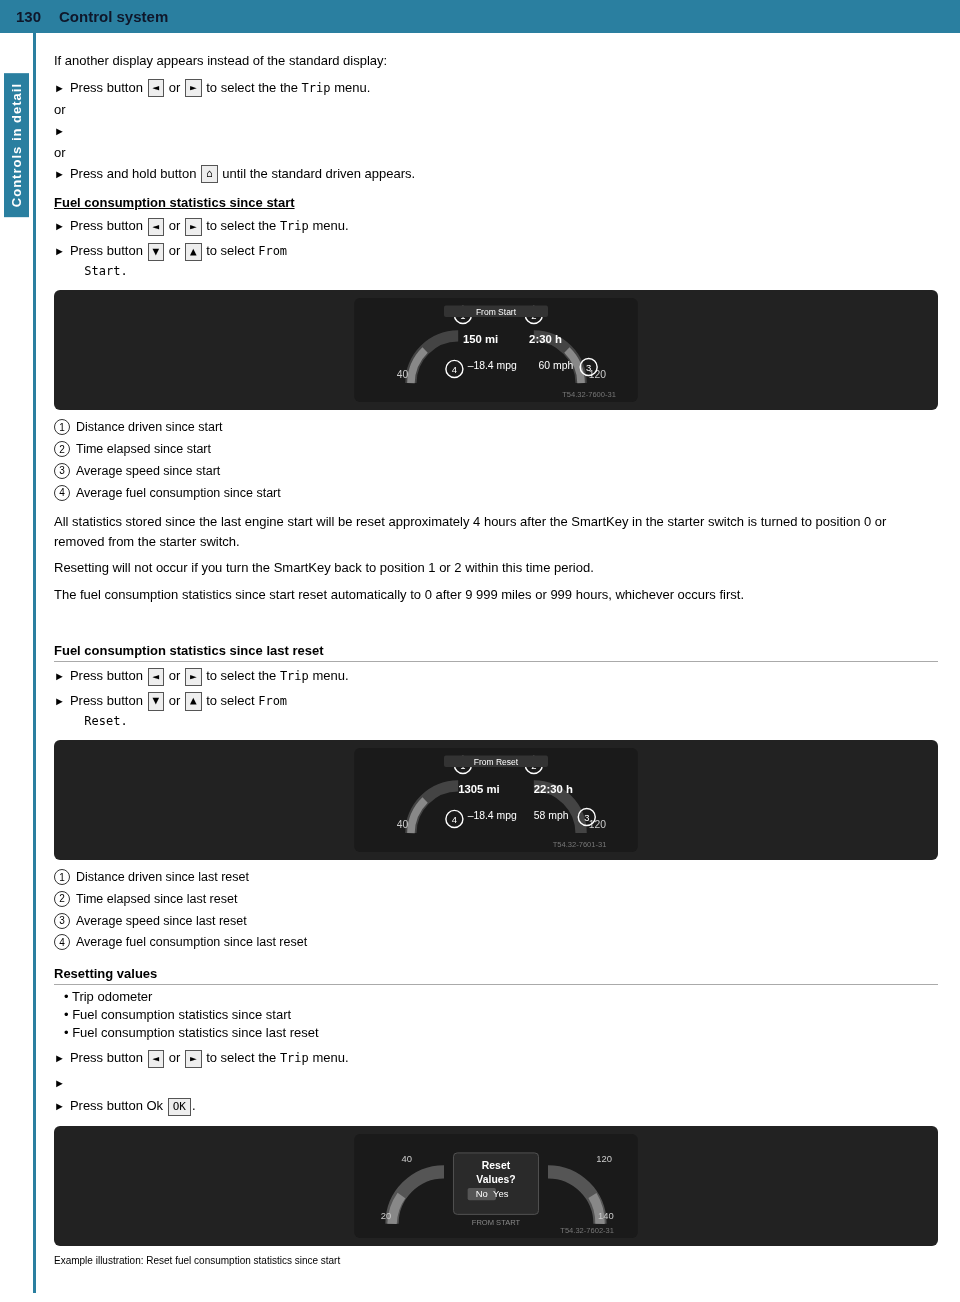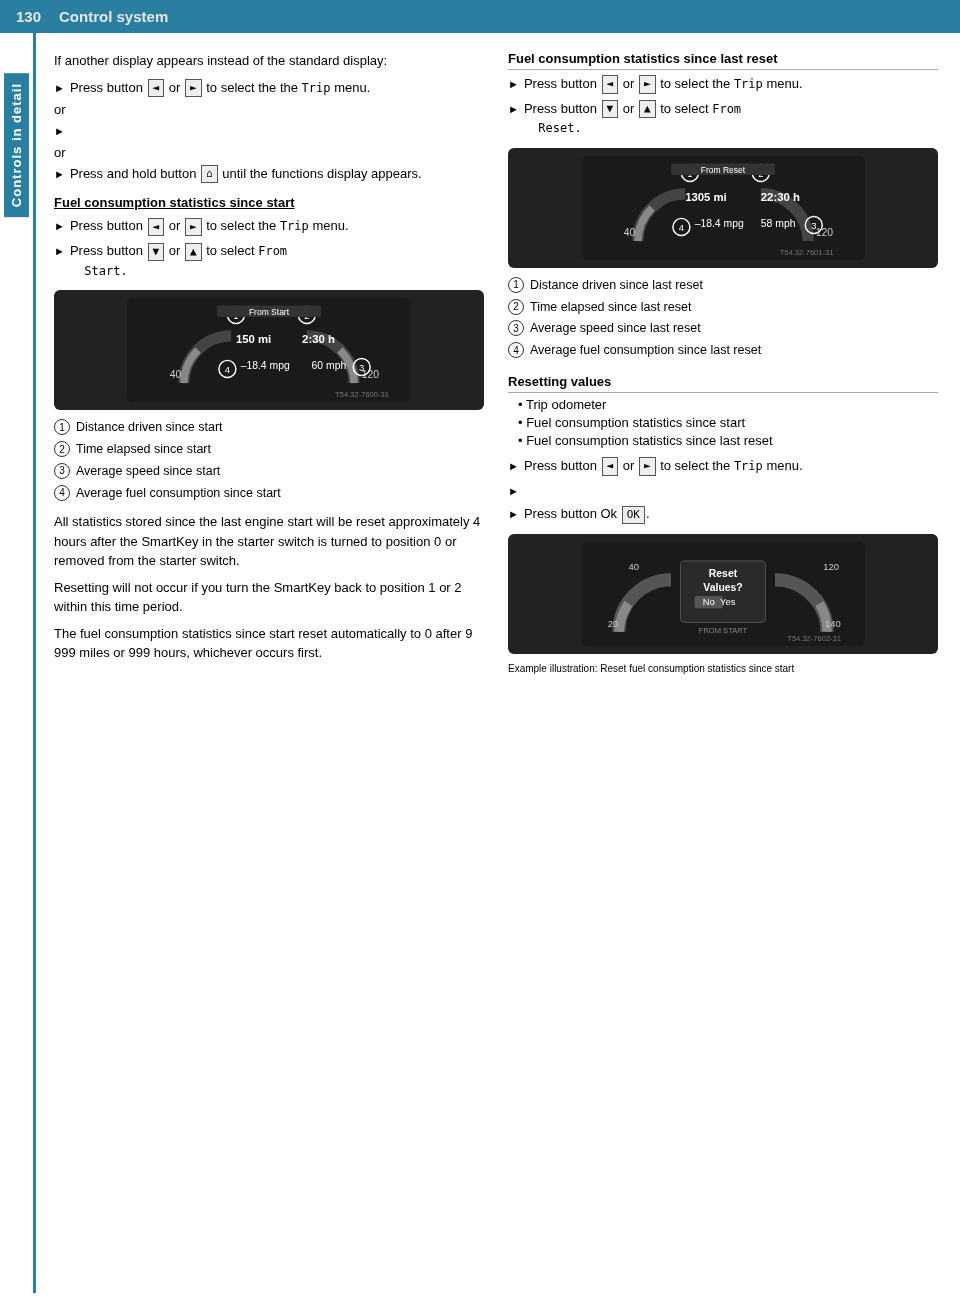--- a/index.html
+++ b/index.html
@@ -7,21 +7,21 @@
       font-family: Arial, sans-serif;
       font-size: 13px;
       background: #fff;
       width: 960px;
       min-height: 1302px;
     }
 
     
     .header-bar {
       background: #2a7fa0;
-      color: #e5e5e5;
+      color: #0f172a;
       font-size: 15px;
       font-weight: bold;
       padding: 8px 16px;
       display: flex;
       align-items: center;
     }
     .header-page-num {
       margin-right: 18px;
       font-size: 15px;
       font-weight: bold;
@@ -53,21 +53,21 @@
       font-weight: bold;
       letter-spacing: 1px;
       white-space: nowrap;
     }
 
     
     .main-content {
       flex: 1;
       padding: 18px 22px 18px 18px;
       display: flex;
-      flex-direction: row;
+      flex-direction: column;
       gap: 24px;
     }
     .col-left {
       flex: 1;
       min-width: 0;
     }
     .col-right {
       flex: 1;
       min-width: 0;
     }
@@ -219,21 +219,21 @@
         <span class="bullet-arrow">►</span>
       </div>
 
       <div class="or-line">or</div>
 
       <div class="bullet-item">
         <span class="bullet-arrow">►</span>
         <span>
           <span>Press and hold button</span>
           <span class="btn-icon">⌂</span>
-          <span>until the functions display appears.</span>
+          <span>until the standard driven appears.</span>
         </span>
       </div>
 
       <div class="section-heading">Fuel consumption statistics since start</div>
 
       <div class="bullet-item">
         <span class="bullet-arrow">►</span>
         <span>
           Press button
           <span class="btn-icon">◄</span>

